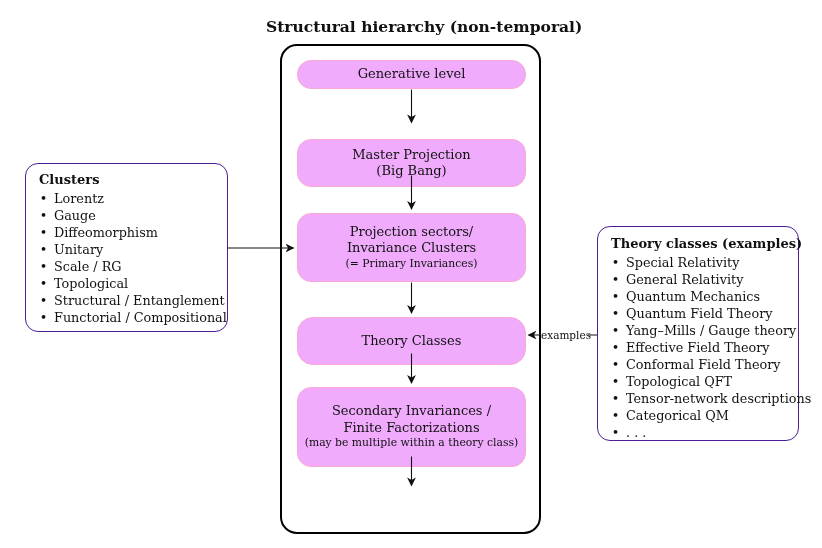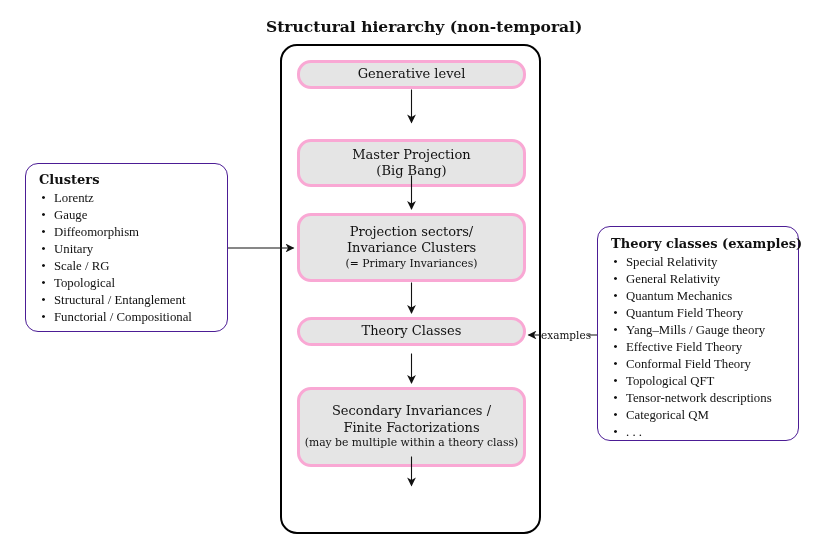--- a/index.html
+++ b/index.html
@@ -13,39 +13,39 @@
     text-align:center; font-weight:bold; font-size:15.5px; line-height:16px;
     white-space:nowrap;
   }
   .outer {
     position:absolute; left:280px; top:44px; width:261px; height:490px;
     border:2.5px solid #000000; border-radius:17px; box-sizing:border-box;
     background:transparent;
   }
   .node {
     position:absolute; left:297px; width:229px; box-sizing:border-box;
-    border:3px solid #f9a8d4; border-radius:14px; background:#e5e5e5;
+    border:1px solid #f9a8d4; border-radius:14px; background:#f0abfc;
     display:flex; flex-direction:column; align-items:center; justify-content:center;
     text-align:center; font-size:13px; line-height:16.5px; white-space:nowrap;
   }
   .n-generative { top:60px;  height:29px; border-radius:14px; }
   .n-master     { top:127px; height:48px;margin-top:12px; }
   .n-projection { top:213px; height:69px; }
-  .n-theory     { top:317px; height:29px; border-radius:16px; }
+  .n-theory     { top:317px; height:48px; border-radius:16px; }
   .n-secondary  { top:387px; height:80px; }
   .n-concrete   { top:489px; height:33px; border-radius:15px; }
   .small-line   { font-size:10.8px; line-height:14.5px; }
 
   .side {
     position:absolute; box-sizing:border-box; border:1px solid #4c1d95;
     border-radius:13px; background:#ffffff; font-size:12.8px;
   }
   .side .hdr { font-weight:bold; font-size:13px; line-height:18px; margin-bottom:1px; white-space:nowrap; }
   .side ul  { list-style:none; margin:0; padding:0; }
-  .side li  { line-height:17px; white-space:nowrap;font-family:Liberation Serif, serif; }
+  .side li  { line-height:17px; white-space:nowrap; }
   .blt { display:inline-block; width:9px; margin-right:6px; text-align:center; }
   .clusters { left:25px;  top:163px; width:203px; height:169px; padding:7px 8px 0 13px; }
   .theoryb  { left:597px; top:226px; width:202px; height:215px; padding:8px 6px 0 13px; }
 
   .arrows { position:absolute; left:0; top:0; width:822px; height:548px; pointer-events:none; }
   .arrows line { stroke:#111111; stroke-width:1.1px; }
   .arrows .ah-fill { fill:#111111; }
 
   .lbl-examples {
     position:absolute; left:541px; top:329px; width:47px;

